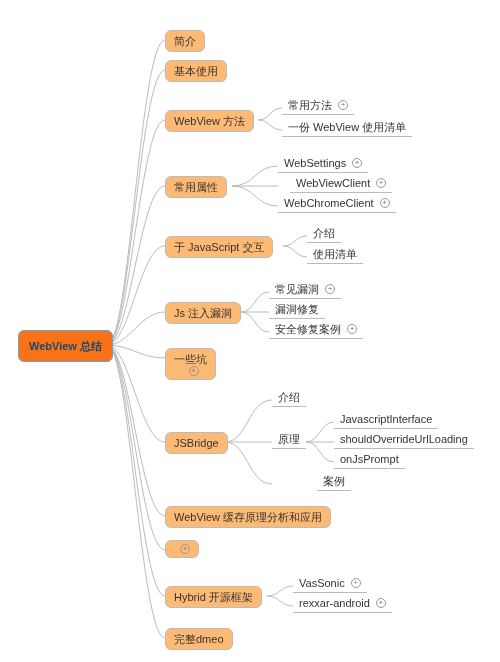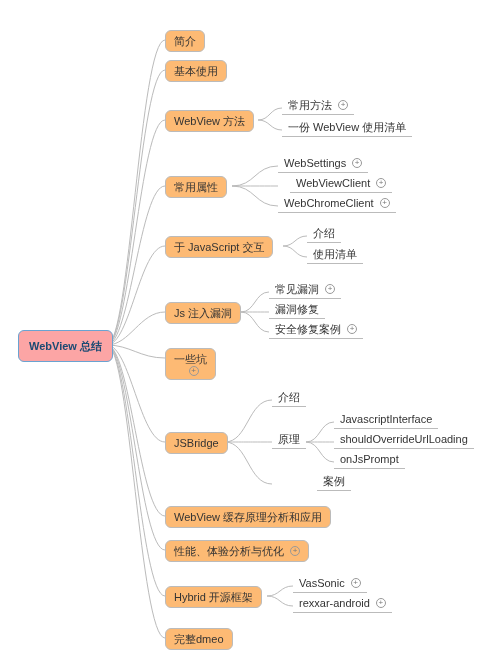--- a/index.html
+++ b/index.html
@@ -26,21 +26,21 @@
     border: 1px solid #bbb;
     border-radius: 6px;
     padding: 3px 8px;
     background: #fdba74;
     white-space: nowrap;
     line-height: 1.3;
     display: flex;
     align-items: center;
   }
   .root {
-    background: #fca5a5;
+    background: #f97316;
     border: 1px solid #6aa3d1;
     font-weight: bold;
     color: #1a4a73;
     padding: 8px 10px;
   }
   .leaf {
     border: none;
     border-bottom: 1px solid #bbb;
     border-radius: 0;
     padding: 2px 6px;
@@ -131,21 +131,20 @@
     <span>一些坑</span>
     <span class="expand"></span>
   </div>
 <div class="node" style="left:165px; top:432px;">
     <span>JSBridge</span>
   </div>
 <div class="node" style="left:165px; top:506px;">
     <span>WebView 缓存原理分析和应用</span>
   </div>
 <div class="node" style="left:165px; top:540px;">
-    <span>性能、体验分析与优化</span>
     <span class="expand"></span>
   </div>
 <div class="node" style="left:165px; top:586px;">
     <span>Hybrid 开源框架</span>
   </div>
 <div class="node" style="left:165px; top:628px;">
     <span>完整dmeo</span>
   </div>
 
 <div class="leaf node" style="left:282px; top:96px;">

